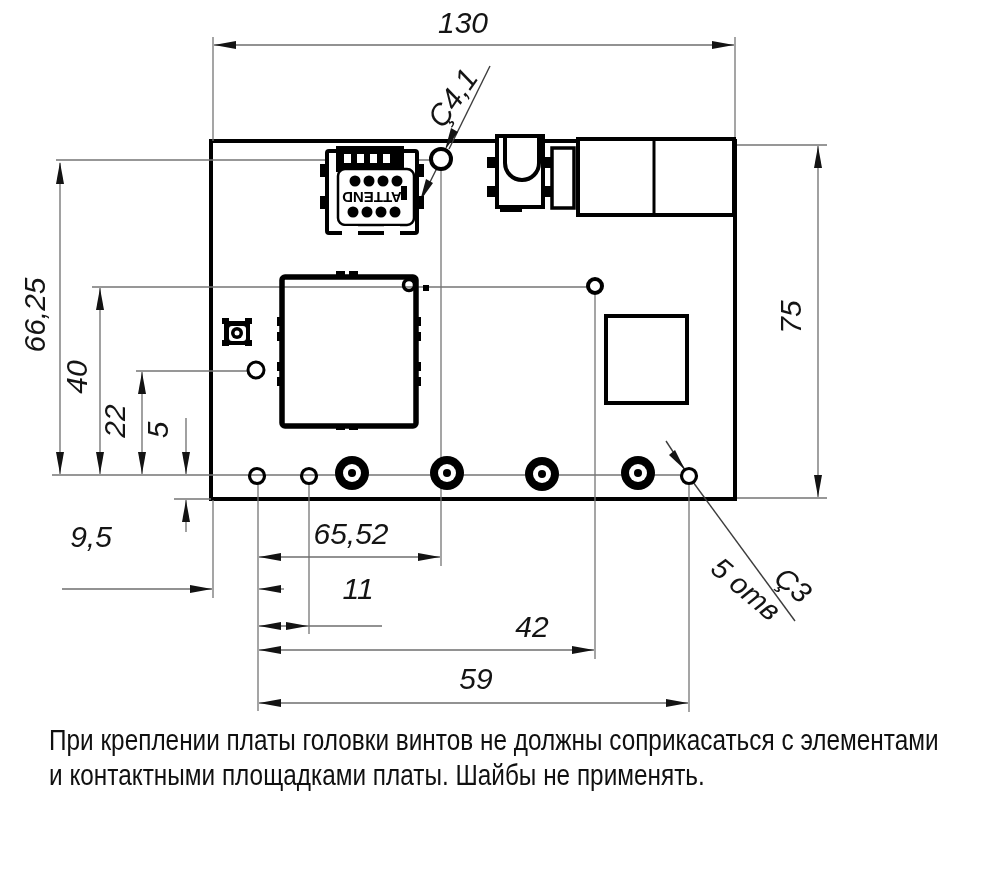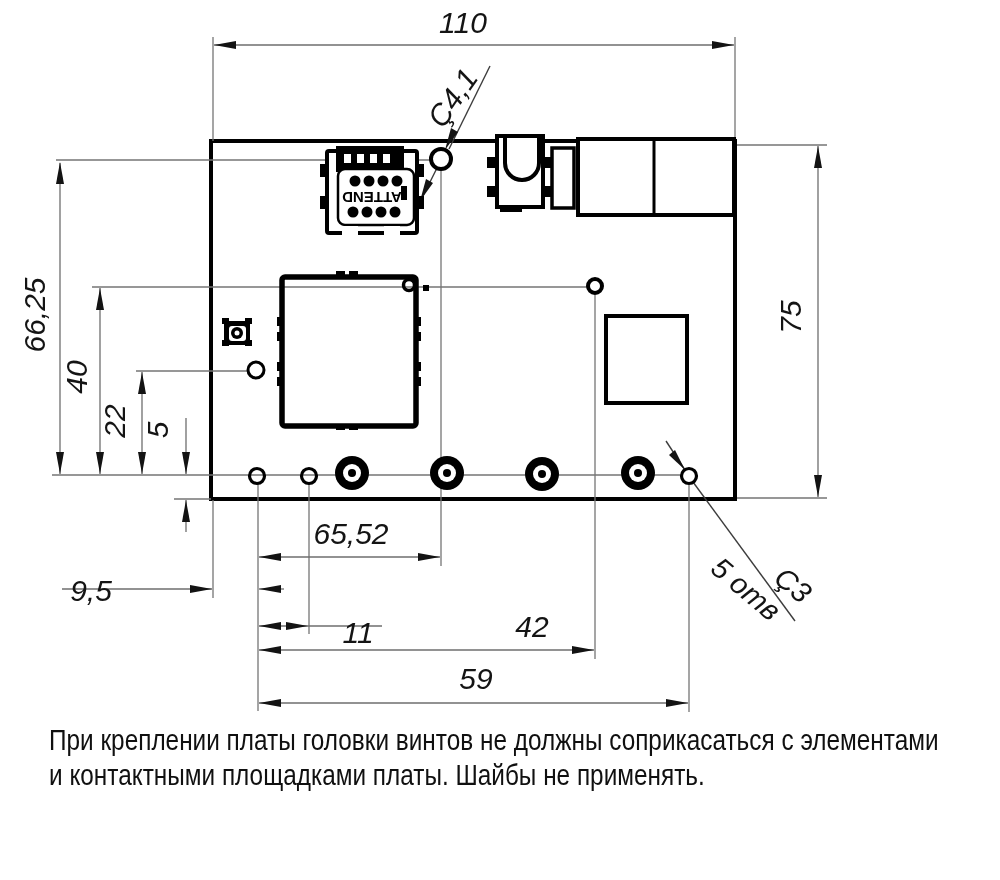--- a/index.html
+++ b/index.html
@@ -202,39 +202,39 @@
       <circle cx="441" cy="159" r="10" stroke-width="4"></circle>
       <circle cx="595" cy="286" r="7" stroke-width="4"></circle>
       <circle cx="409" cy="285" r="5.5" stroke-width="3.5"></circle>
       <circle cx="256" cy="370" r="8" stroke-width="3"></circle>
       <circle cx="257" cy="476" r="7.5" stroke-width="3.2"></circle>
       <circle cx="309" cy="476" r="7.5" stroke-width="3.2"></circle>
       <circle cx="689" cy="476" r="7.5" stroke-width="3.2"></circle>
     </g>
   </svg>
 
-  <div class="dim" style="left:433px;top:6px;width:60px;height:34px;">110</div>
+  <div class="dim" style="left:433px;top:6px;width:60px;height:34px;">130</div>
 
   <div class="dim" style="left:408px;top:81px;width:90px;height:34px;transform:rotate(-55deg);">Ç4,1</div>
 
   <div class="dim rot-ccw" style="left:771px;top:300px;width:40px;height:34px;">75</div>
 
   <div class="dim rot-ccw" style="left:-10px;top:298px;width:90px;height:34px;">66,25</div>
 
   <div class="dim rot-ccw" style="left:52px;top:360px;width:50px;height:34px;">40</div>
 
   <div class="dim rot-ccw" style="left:90px;top:404px;width:50px;height:34px;">22</div>
 
   <div class="dim rot-ccw" style="left:133px;top:413px;width:50px;height:34px;">5</div>
 
-  <div class="dim" style="left:56px;top:574px;width:70px;height:34px;">9,5</div>
+  <div class="dim" style="left:56px;top:520px;width:70px;height:34px;">9,5</div>
 
   <div class="dim" style="left:301px;top:517px;width:100px;height:34px;">65,52</div>
 
-  <div class="dim" style="left:328px;top:616px;width:60px;height:34px;text-align:center;">11</div>
+  <div class="dim" style="left:328px;top:572px;width:60px;height:34px;text-align:center;">11</div>
 
   <div class="dim" style="left:502px;top:610px;width:60px;height:34px;">42</div>
 
   <div class="dim" style="left:446px;top:662px;width:60px;height:34px;">59</div>
 
   <div class="dim" style="left:763px;top:570px;width:60px;height:30px;font-size:29px;transform:rotate(40deg);">Ç3</div>
 
   <div class="dim" style="left:706px;top:574px;width:80px;height:30px;font-size:29px;transform:rotate(40deg);">5 отв</div>
 
   <div class="note-line" style="left:49px;top:724px;">При креплении платы головки винтов не должны соприкасаться с элементами</div>

